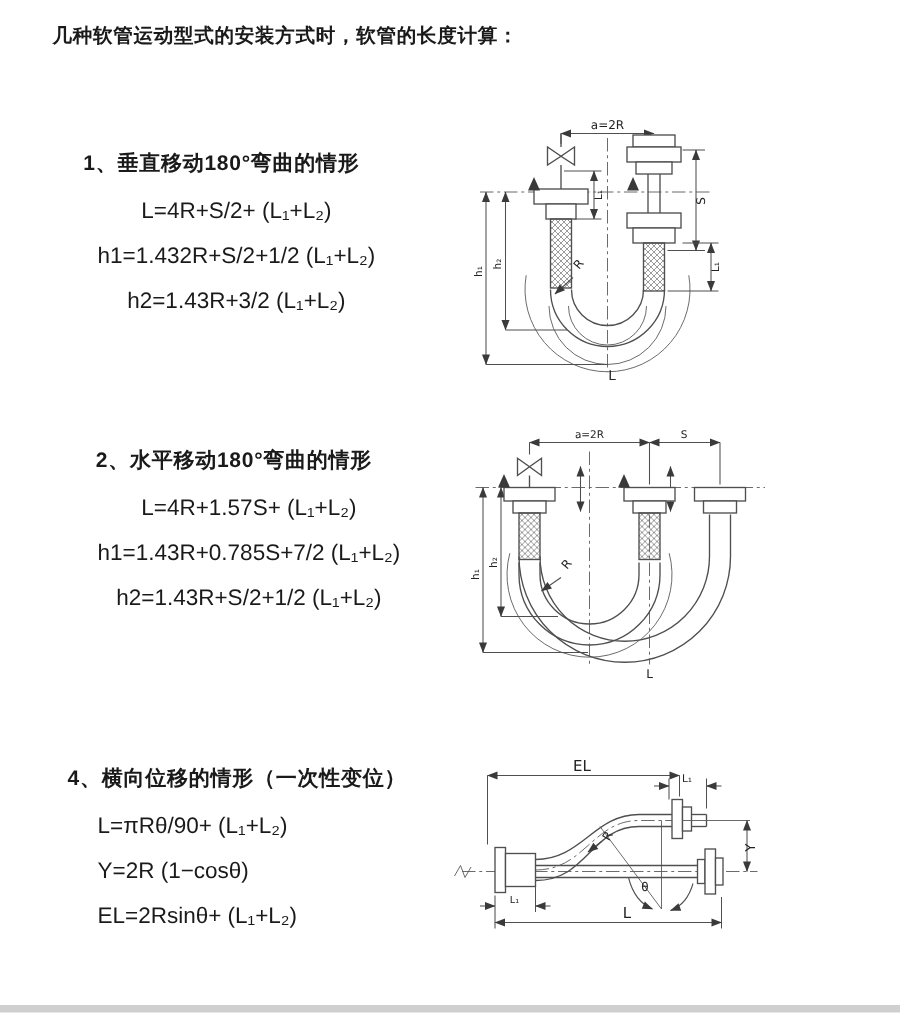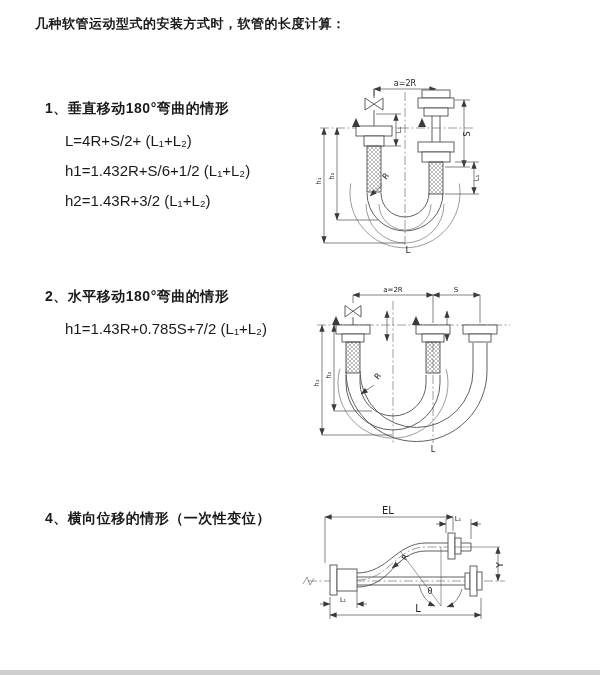--- a/index.html
+++ b/index.html
@@ -33,38 +33,45 @@
       <path d="M0,4 L4,0 M0,0 L4,4 M-1,1 L1,-1 M3,5 L5,3 M-1,3 L1,5 M3,-1 L5,1" stroke="#7a7a7a" stroke-width="0.5"></path>
     </pattern>
     <marker id="ar" viewBox="0 0 10 10" refX="9.5" refY="5" markerWidth="9" markerHeight="7" orient="auto-start-reverse" markerUnits="userSpaceOnUse">
       <path d="M0,1.2 L10,5 L0,8.8 z" fill="#3a3a3a"></path>
     </marker>
   </defs>
 </svg>
 
 <div class="page-title">几种软管运动型式的安装方式时，软管的长度计算：</div>
 
-<div class="section" style="top:100px;">
+<div class="section" style="top:100px;text-align:center;">
   <div class="sec-heading">1、垂直移动180°弯曲的情形</div>
   <div style="margin-top:8px;">
     <div class="formula">L=4R+S/2+ (L₁+L₂)</div>
-    <div class="formula">h1=1.432R+S/6+1/2 (L₁+L₂)</div>
+    <div class="formula">h1=1.432R+S/2+1/2 (L₁+L₂)</div>
     <div class="formula">h2=1.43R+3/2 (L₁+L₂)</div>
   </div>
 </div>
 
-<div class="section" style="top:288px;">
+<div class="section" style="top:298px;text-align:center;">
   <div class="sec-heading">2、水平移动180°弯曲的情形</div>
   <div style="margin-top:8px;">
+    <div class="formula">L=4R+1.57S+ (L₁+L₂)</div>
     <div class="formula">h1=1.43R+0.785S+7/2 (L₁+L₂)</div>
+    <div class="formula">h2=1.43R+S/2+1/2 (L₁+L₂)</div>
   </div>
 </div>
 
 <div class="section" style="top:510px;">
   <div class="sec-heading">4、横向位移的情形（一次性变位）</div>
+  <div style="margin-top:8px;">
+    <div class="formula">L=πRθ/90+ (L₁+L₂)</div>
+    <div class="formula">Y=2R (1−cosθ)</div>
+    <div class="formula">EL=2Rsinθ+ (L₁+L₂)</div>
+  </div>
 </div>
 
 <svg class="diagram" style="left:312px;top:76px;" width="225" height="180" viewBox="0 0 225 180">
 
   <line class="cl" x1="8" y1="52" x2="162" y2="52"></line>
   <line class="cl" x1="93" y1="16" x2="93" y2="172"></line>
 
   <g>
     <path class="ln" d="M69,117 A24,24 0 0 0 117,117"></path>
     <path class="ln" d="M55,117 A38,38 0 0 0 131,117"></path>

